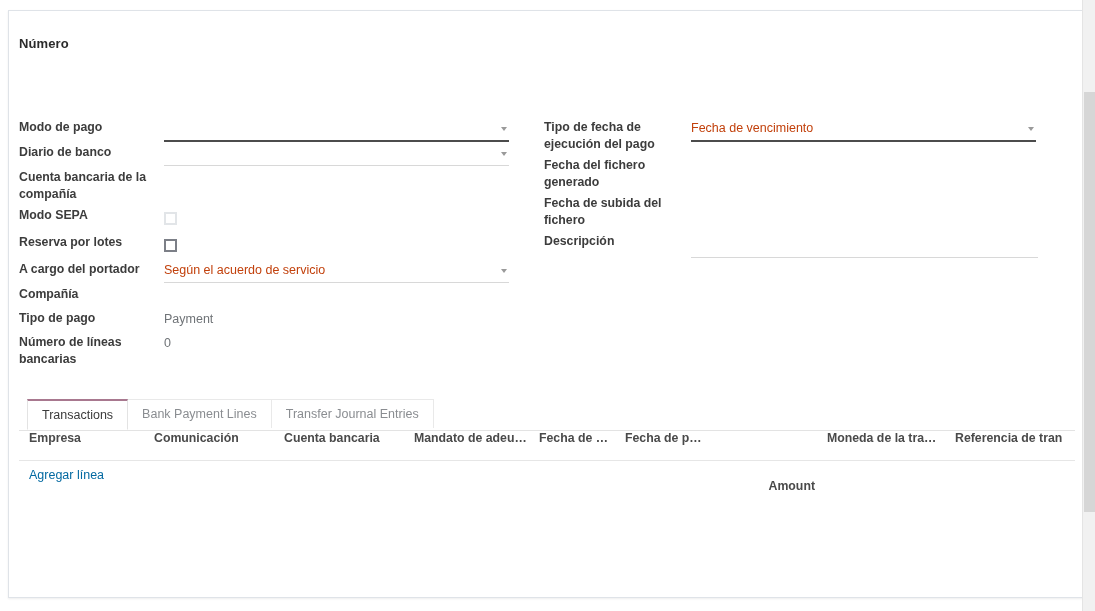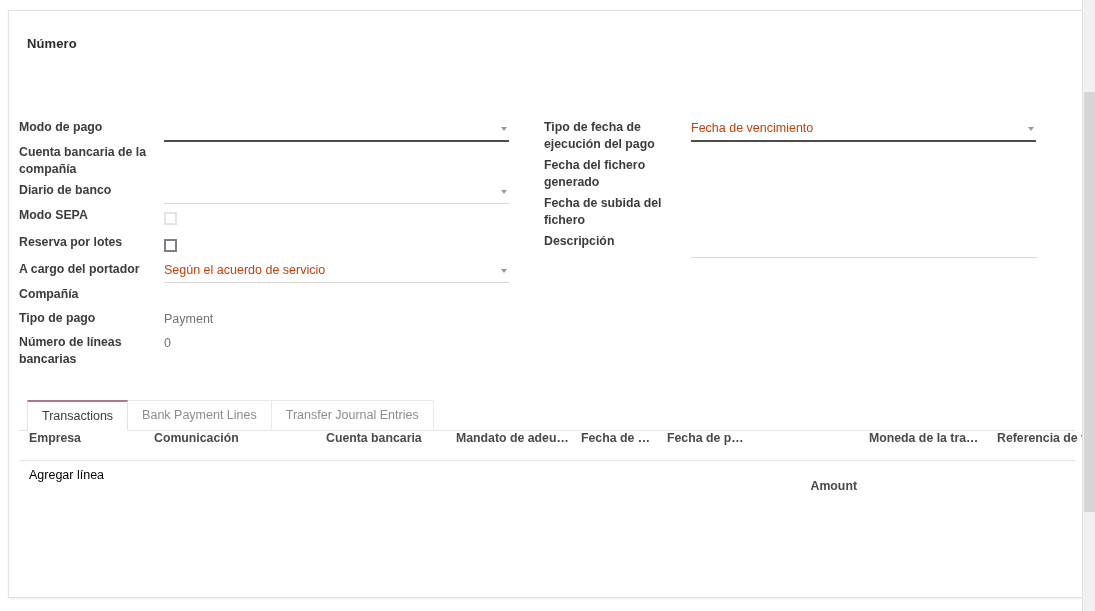--- a/index.html
+++ b/index.html
@@ -45,21 +45,21 @@
     position: absolute;
     left: 0; width: 13px; height: 13px;
     background: #f1f1f1;
   }
   .page-scrollbar .arrow.up { top: 0; }
   .page-scrollbar .arrow.down { bottom: 0; }
 
   
   .title-row {
     position: absolute;
-    left: 18px; top: 25px;
+    left: 10px; top: 25px;
     width: 600px;
   }
   .title-label {
     font-size: 13px;
     font-weight: bold;
     color: #2b2b2b;
     letter-spacing: 0.1px;
   }
 
   
@@ -159,21 +159,21 @@
   }
 
   
   .notebook {
     position: absolute;
     left: 10px; top: 388px;
     width: 1056px;
   }
   .tabs {
     display: flex;
-    align-items: center;
+    align-items: flex-start;
     height: 32px;
     border-bottom: 1px solid #e3e3e3;
     padding-left: 8px;
   }
   .tab {
     height: 29px;
     padding: 0 14px;
     display: flex;
     align-items: center;
     font-size: 12.5px;
@@ -219,21 +219,21 @@
   .th.num { text-align: right; margin-top: 48px; }
 
   .list-foot {
     height: 28px;
     display: flex;
     align-items: center;
     padding: 0 10px;
   }
   .addline {
     font-size: 12.5px;
-    color: #000000;
+    color: #0369a1;
     cursor: pointer;
     text-decoration: none;
     text-align: right;
   }
 </style>
 </head>
 <body>
 
 <div class="sheet-wrap">
   <div class="sheet-inner">
@@ -248,32 +248,32 @@
             <div class="field-label">Modo de pago</div>
             <div class="field-value">
               <div class="fld strong">
                 <span class="txt">&nbsp;</span>
                 <div class="underline"></div>
                 <div class="caret"></div>
               </div>
             </div>
           </div>
           <div class="field-row">
+            <div class="field-label">Diario de banco</div>
+            <div class="field-value">
+              <div class="fld">
+                <span class="txt">&nbsp;</span>
+                <div class="underline"></div>
+                <div class="caret"></div>
+              </div>
+            </div>
+          </div>
+          <div class="field-row">
             <div class="field-label">Cuenta bancaria de la compañía</div>
             <div class="field-value"><span class="ro">&nbsp;</span></div>
-          </div>
-          <div class="field-row">
-            <div class="field-label">Diario de banco</div>
-            <div class="field-value">
-              <div class="fld">
-                <span class="txt">&nbsp;</span>
-                <div class="underline"></div>
-                <div class="caret"></div>
-              </div>
-            </div>
           </div>
           <div class="field-row">
             <div class="field-label">Modo SEPA</div>
             <div class="field-value"><span class="cb muted"></span></div>
           </div>
           <div class="field-row">
             <div class="field-label">Reserva por lotes</div>
             <div class="field-value"><span class="cb"></span></div>
           </div>
           <div class="field-row">
@@ -339,21 +339,21 @@
             <span>Bank Payment Lines</span>
           </div>
           <div class="tab">
             <span>Transfer Journal Entries</span>
           </div>
         </div>
       <div class="list">
         <div class="list-head" id="list-head">
             <div class="th" style="width: 125px; min-width: 125px;">Empresa</div>
             <div class="th" style="width: 130px; min-width: 130px;">Comunicación</div>
-            <div class="th" style="width: 130px; min-width: 130px; margin-left: 42px;">Cuenta bancaria</div>
+            <div class="th" style="width: 130px; min-width: 130px;">Cuenta bancaria</div>
             <div class="th" style="width: 125px; min-width: 125px;">Mandato de adeud…</div>
             <div class="th" style="width: 86px; min-width: 86px;">Fecha de ve…</div>
             <div class="th" style="width: 112px; min-width: 112px;">Fecha de p…</div>
             <div class="th num" style="width: 90px; min-width: 90px;">Amount</div>
             <div class="th" style="width: 128px; min-width: 128px;">Moneda de la tran…</div>
             <div class="th" style="width: 130px; min-width: 130px;">Referencia de tran</div>
           </div>
         <div class="list-foot">
           <span class="addline">Agregar línea</span>
         </div>

